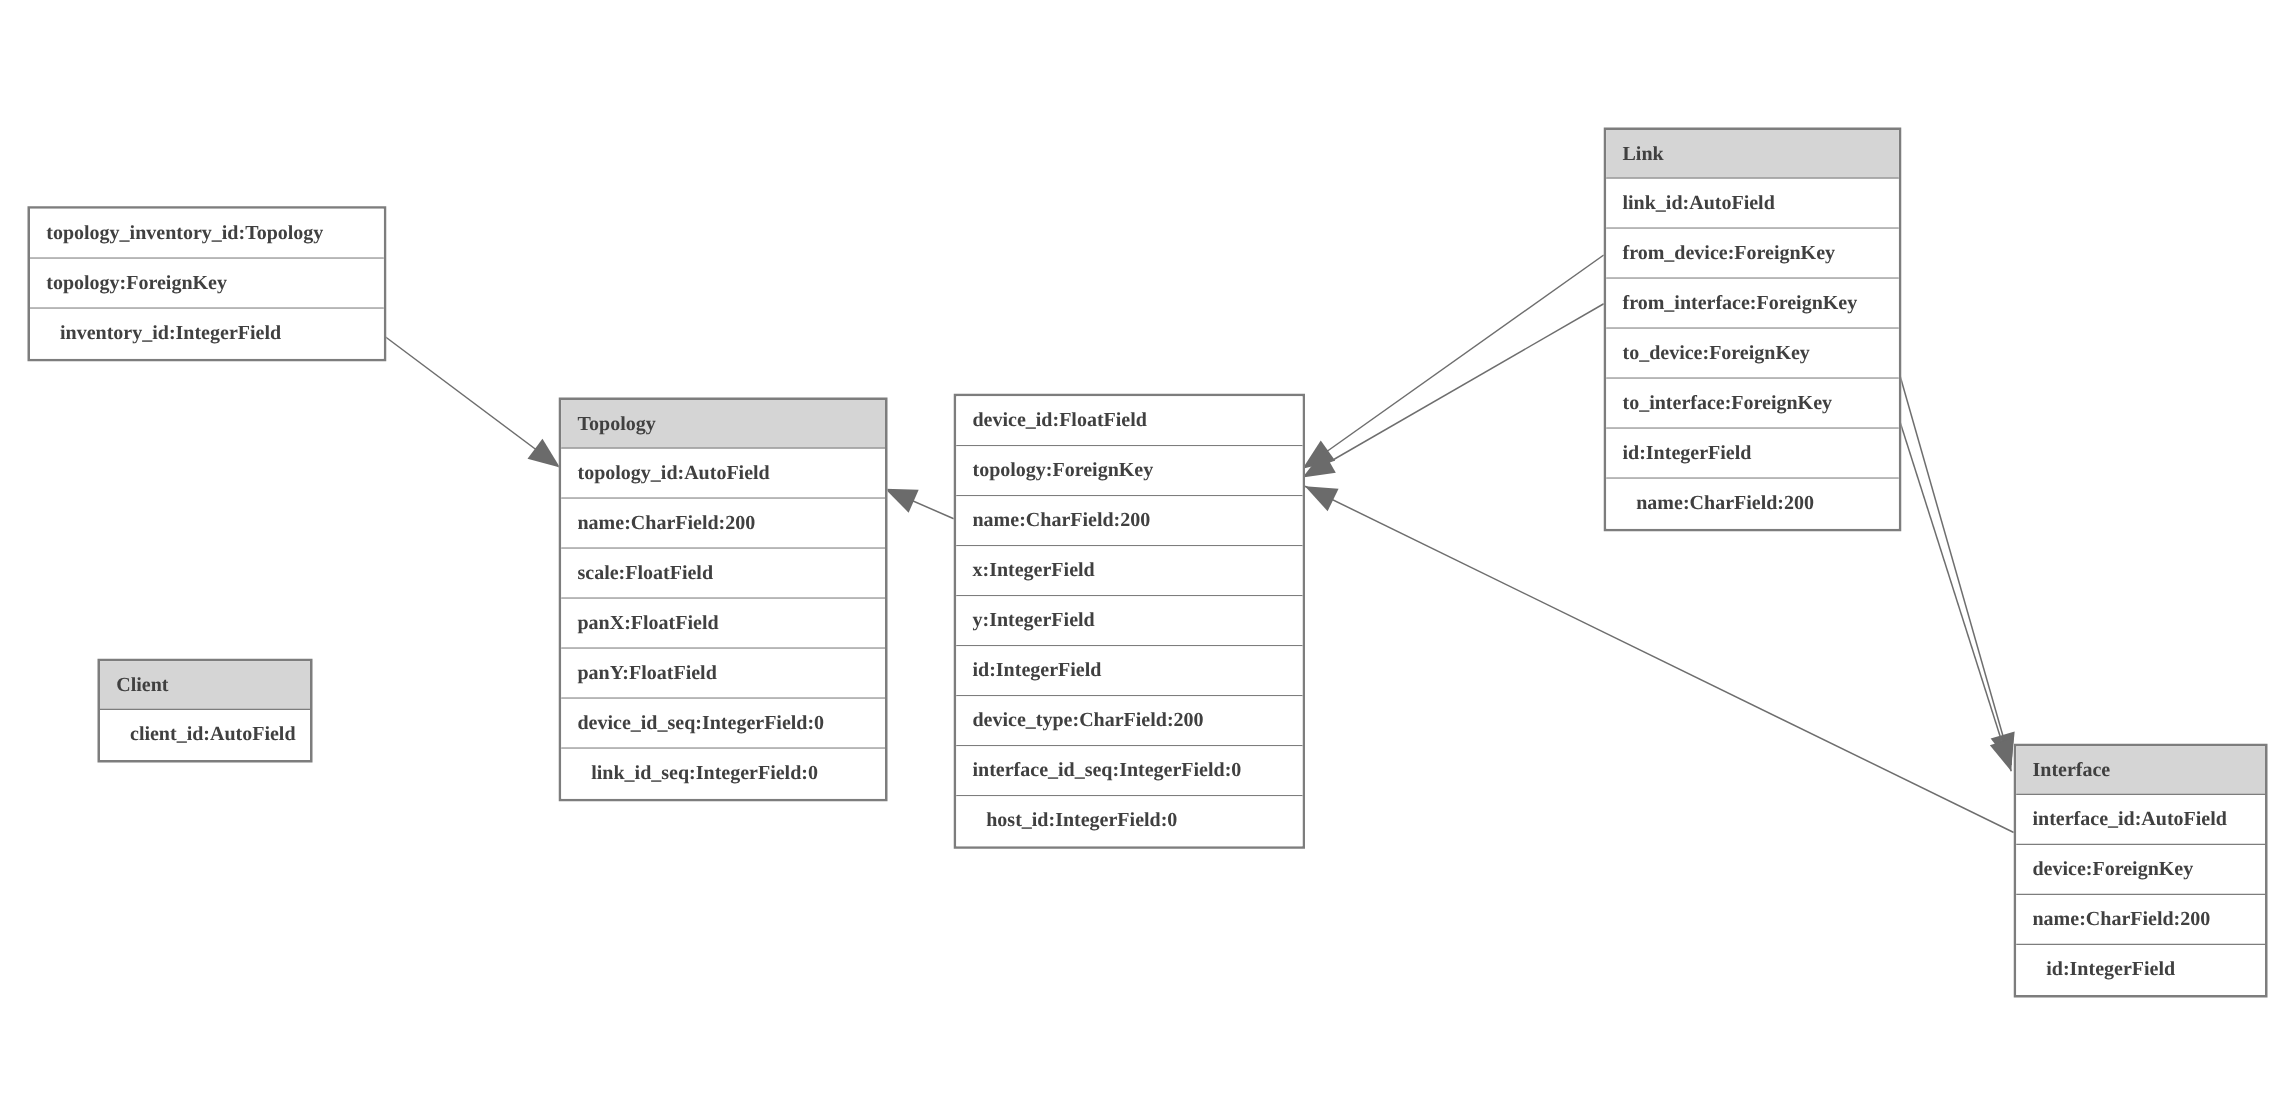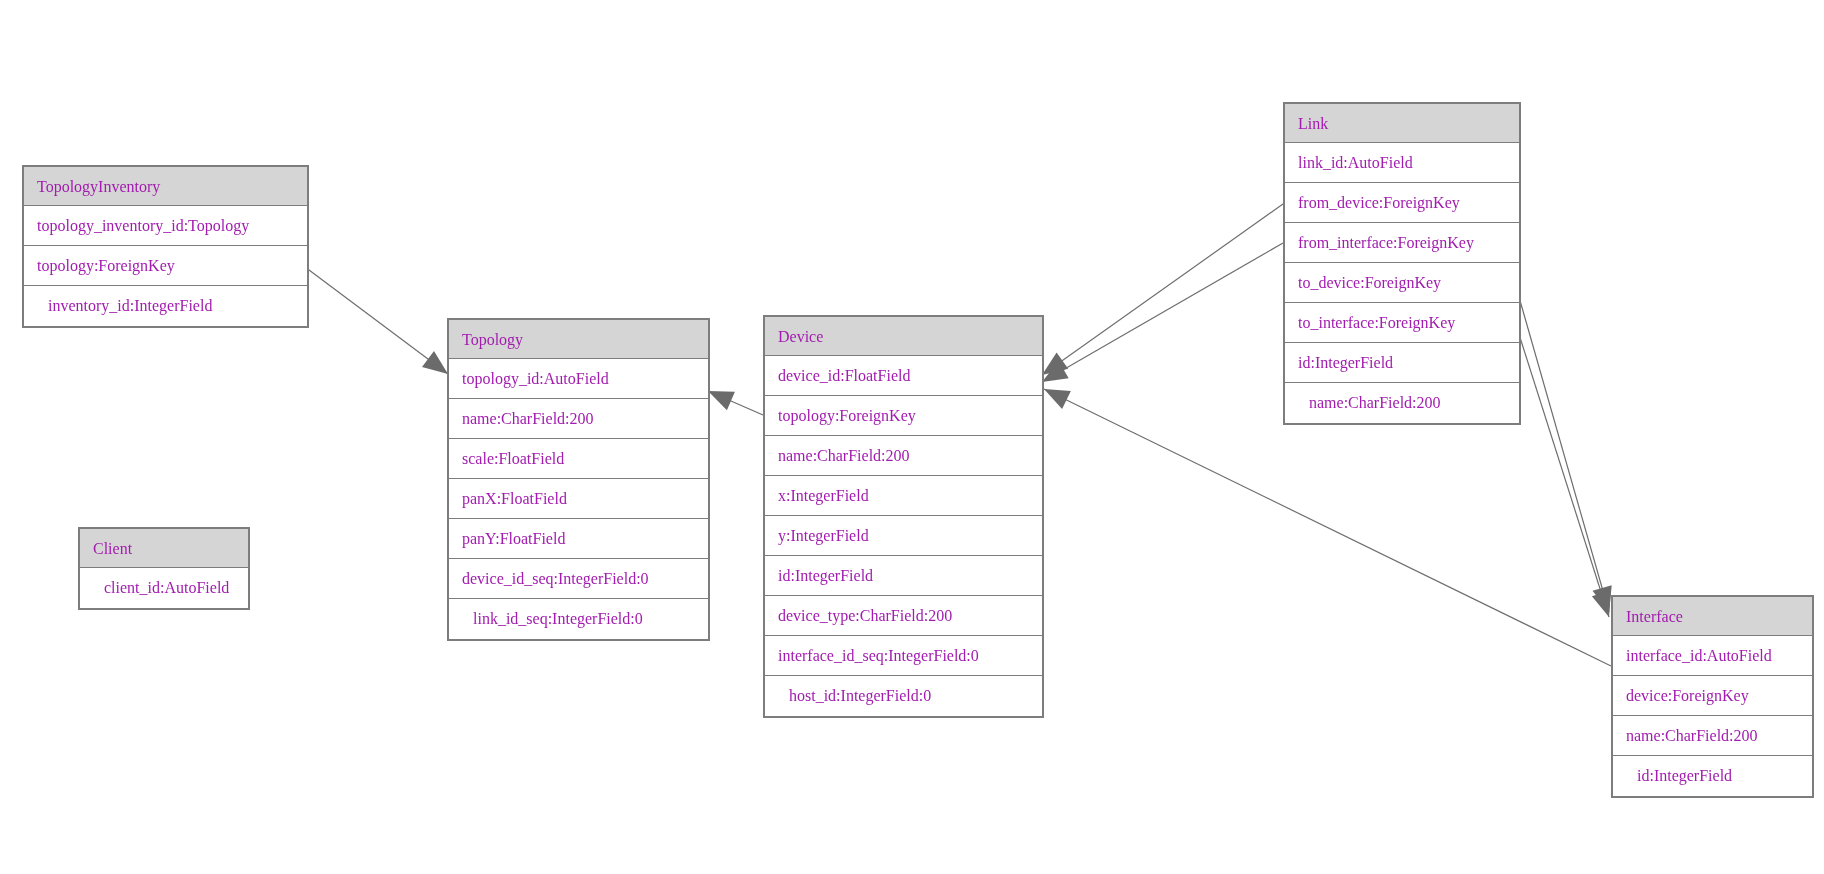--- a/index.html
+++ b/index.html
@@ -21,23 +21,24 @@
     top: 0;
     width: 1824px;
     height: 874px;
     pointer-events: none;
   }
   .entity-table {
     position: absolute;
     box-sizing: content-box;
     background: #ffffff;
     border: 2px solid #7d7d7d;
-    color: #a21caf;
+    color: #404040;
     font-size: 16px;
     cursor: default;
+    font-weight: bold;
   }
   .entity-table .thead {
     height: 39px;
     line-height: 39px;
     background: #d5d5d5;
     border-bottom: 1px solid #7d7d7d;
     padding: 0 13px;
     white-space: nowrap;
     overflow: hidden;
     box-sizing: border-box;
@@ -72,41 +73,39 @@
       <polygon points="1042,382 1068.6523227670857,378.17198600850355 1058.6599482165127,360.8470776150643" fill="#6b6b6b"></polygon>
       <line x1="1517" y1="290" x2="1609" y2="612" stroke="#6e6e6e" stroke-width="1.2"></line>
       <polygon points="1609,612 1611.747211278974,585.2146900300057 1592.5167323261574,590.7091125879532" fill="#6b6b6b"></polygon>
       <line x1="1517" y1="328" x2="1609" y2="617" stroke="#6e6e6e" stroke-width="1.2"></line>
       <polygon points="1609,617 1610.9453309897476,590.1445408279745 1591.8876816325583,596.2113357790521" fill="#6b6b6b"></polygon>
       <line x1="1611" y1="666" x2="1044" y2="389" stroke="#6e6e6e" stroke-width="1.2"></line>
       <polygon points="1044,389 1062.0731913283332,408.9589517562786 1070.8522776903644,390.9887641487995" fill="#6b6b6b"></polygon>
     </svg>
   <div id="tables-layer">
       <div class="entity-table" style="left: 22px; top: 165px; width: 283px;">
-        <div class="thead">TopologyInventory</div>
         <div class="trow">topology_inventory_id:Topology</div>
         <div class="trow">topology:ForeignKey</div>
         <div class="trow">inventory_id:IntegerField</div>
       </div>
       <div class="entity-table" style="left: 447px; top: 318px; width: 259px;">
         <div class="thead">Topology</div>
         <div class="trow">topology_id:AutoField</div>
         <div class="trow">name:CharField:200</div>
         <div class="trow">scale:FloatField</div>
         <div class="trow">panX:FloatField</div>
         <div class="trow">panY:FloatField</div>
         <div class="trow">device_id_seq:IntegerField:0</div>
         <div class="trow">link_id_seq:IntegerField:0</div>
       </div>
       <div class="entity-table" style="left: 78px; top: 527px; width: 168px;">
         <div class="thead">Client</div>
         <div class="trow">client_id:AutoField</div>
       </div>
       <div class="entity-table" style="left: 763px; top: 315px; width: 277px;">
-        <div class="thead">Device</div>
         <div class="trow">device_id:FloatField</div>
         <div class="trow">topology:ForeignKey</div>
         <div class="trow">name:CharField:200</div>
         <div class="trow">x:IntegerField</div>
         <div class="trow">y:IntegerField</div>
         <div class="trow">id:IntegerField</div>
         <div class="trow">device_type:CharField:200</div>
         <div class="trow">interface_id_seq:IntegerField:0</div>
         <div class="trow">host_id:IntegerField:0</div>
       </div>

